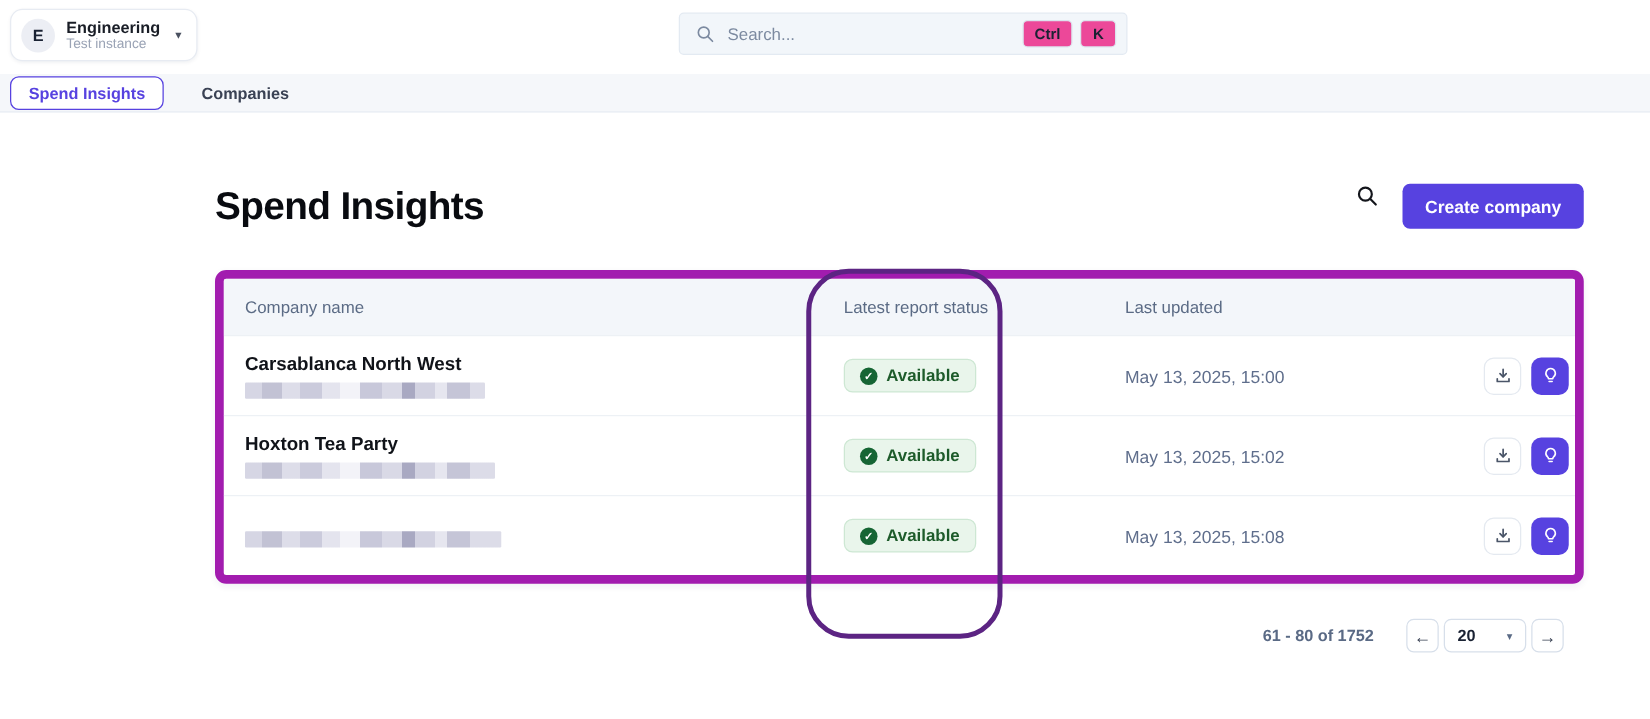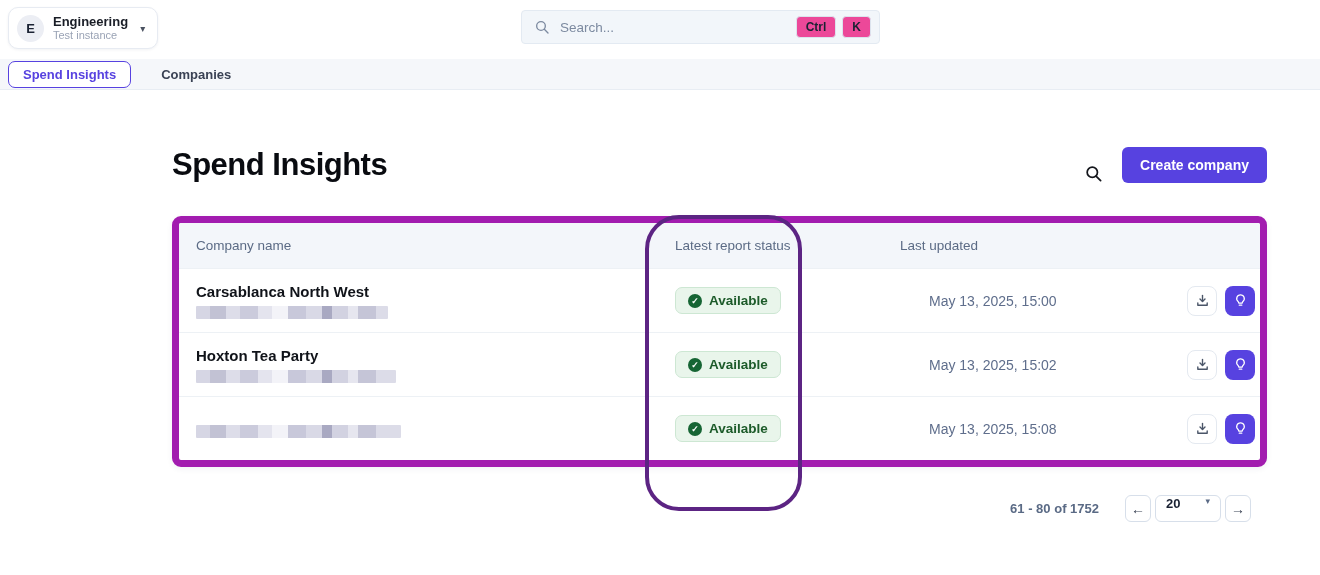--- a/index.html
+++ b/index.html
@@ -11,39 +11,39 @@
   .topbar { position:relative; height:59px; background:#fff; }
   .workspace-card { position:absolute; left:8px; top:7px; height:42px; display:flex; align-items:center;
     gap:9px; padding:0 12px 0 8px; background:#fff; border:1px solid #E7EBF2; border-radius:10px;
     box-shadow:0 1px 3px rgba(25,39,70,.06); cursor:pointer; }
   .avatar { width:27px; height:27px; border-radius:50%; background:#ECEEF4; color:#1A2233;
     font-size:13px; font-weight:bold; display:flex; align-items:center; justify-content:center; }
   .ws-name { font-size:13px; font-weight:bold; color:#191D26; line-height:15px; }
   .ws-sub { font-size:11px; color:#9AA3B5; line-height:13px; }
   .ws-caret { font-size:10px; color:#4A5160; margin-left:3px; }
 
-  .searchbar { position:absolute; left:521px; top:10px; width:359px; height:34px; background:#F2F6FA;
+  .searchbar { position:absolute; left:543px; top:10px; width:359px; height:34px; background:#F2F6FA;
     border:1px solid #E3EAF2; border-radius:4px; display:flex; align-items:center; padding:0 8px 0 12px; cursor:text; }
   .searchbar svg { width:16px; height:16px; color:#7C8AA0; flex:none; }
   .search-ph { font-size:13.5px; color:#7C8AA0; margin-left:10px; }
   .search-spacer { flex:1; }
   .kbd { background:#ec4899; border:1px solid #DCE3ED; border-radius:4px; padding:3px 9px;
     font-size:12px; font-weight:bold; color:#1A2233; margin-left:6px; }
 
   
   .tabbar { height:31px; background:#F5F7FA; border-bottom:1px solid #E8EDF3; display:flex;
     align-items:center; padding-left:8px; gap:16px; }
   .tab { font-size:13px; font-weight:bold; color:#3A4254; cursor:pointer; padding:5px 14px; }
   .tab.active { background:#fff; border:1.5px solid #5742E0; border-radius:7px; color:#5742E0; }
 
   
   main { width:1095px; margin-left:172px; }
   .page-head { margin-top:57px; display:flex; align-items:center; justify-content:space-between; }
   .page-head h1 { font-size:31px; font-weight:800; letter-spacing:-.5px; color:#090B10; }
-  .head-actions { display:flex; align-items:flex-end; gap:19px; }
+  .head-actions { display:flex; align-items:flex-start; gap:19px; }
   .icon-btn { background:none; border:none; cursor:pointer; display:flex; align-items:center; }
   .icon-btn svg { width:19px; height:19px; color:#14161C; }
   .btn-primary { background:#5742E0; color:#fff; font-family:inherit; font-size:14px; font-weight:bold;
     border:none; border-radius:6px; padding:10px 18px; cursor:pointer; }
 
   
   .table { margin-top:33px; border:7px solid #a21caf; border-radius:9px; background:#fff;
     box-shadow:0 2px 6px rgba(20,40,80,.06); overflow:hidden; }
   .thead, .row { display:grid; grid-template-columns:496px 225px 287px 1fr; align-items:center; }
   .thead { height:45px; background:#F3F6FA; color:#5B6B85; font-size:13.5px; font-weight:500; }
@@ -59,42 +59,42 @@
       #dcdce8 180px 100%); }
   .rw0 { width:185px; } .rw1 { width:192px; } .rw2 { width:200px; } .rw3 { width:205px; }
 
   .request-btn { background:#fff; border:1.6px solid #4F3ED8; border-radius:8px; color:#4F3ED8;
     font-family:inherit; font-size:13.5px; font-weight:bold; padding:8px 14px; cursor:pointer; }
   .badge { display:inline-flex; align-items:center; gap:7px; background:#E9F5EB; border:1px solid #CDE7D3;
     border-radius:7px; padding:5px 12px; color:#1D5B2A; font-size:13.5px; font-weight:bold; }
   .check-circle { width:14px; height:14px; border-radius:50%; background:#166534; color:#fff;
     font-size:9px; font-weight:bold; display:flex; align-items:center; justify-content:center; }
 
-  .updated-cell { color:#5F6E8C; font-size:14px; font-weight:500;margin-left:29px; }
+  .updated-cell { color:#5F6E8C; font-size:14px; font-weight:500; }
 
   .actions-cell { display:flex; align-items:center; justify-content:flex-end; gap:8px; padding-right:15px; }
   .dl-btn { width:30px; height:30px; border:1px solid #E4E9F0; border-radius:8px; background:#fff;
     display:flex; align-items:center; justify-content:center; cursor:pointer; }
   .dl-btn svg { width:15px; height:15px; color:#4A5568; }
   .dl-btn.disabled { border:none; cursor:default; }
   .dl-btn.disabled svg { color:#C9D3DF; }
   .bulb-btn { width:30px; height:30px; border:none; border-radius:8px; background:#5742E0;
     display:flex; align-items:center; justify-content:center; cursor:pointer; }
   .bulb-btn svg { width:15px; height:15px; color:#fff; }
 
   
   .pagination { margin-top:28px; display:flex; align-items:center; justify-content:flex-end;
     gap:26px; padding-right:16px; }
   .range-label { font-size:13px; font-weight:bold; color:#5A6A85; }
   .pager { display:flex; align-items:center; gap:4px; }
   .pg-btn { height:27px; min-width:25px; background:#fff; border:1px solid #D7DFEA; border-radius:6px;
     color:#3A4254; font-family:inherit; font-size:14px; display:flex; align-items:center;
     justify-content:center; cursor:pointer; padding:0 5px; }
   .pg-select { height:27px; width:66px; background:#fff; border:1px solid #D7DFEA; border-radius:6px;
-    display:flex; justify-content:space-between; padding:0 10px; cursor:pointer; }
+    display:flex; align-items:center; justify-content:space-between; padding:0 10px; cursor:pointer; }
   .pg-select .val { font-size:13px; font-weight:bold; color:#1A2233; }
   .pg-select .caret { font-size:9px; color:#5A6A85; }
 
   
   .annotation { position:absolute; left:645px; top:215px; width:157px; height:296px;
     border:4.5px solid #5C2483; border-radius:34px; pointer-events:none; }
 </style>
 </head>
 <body>
 

